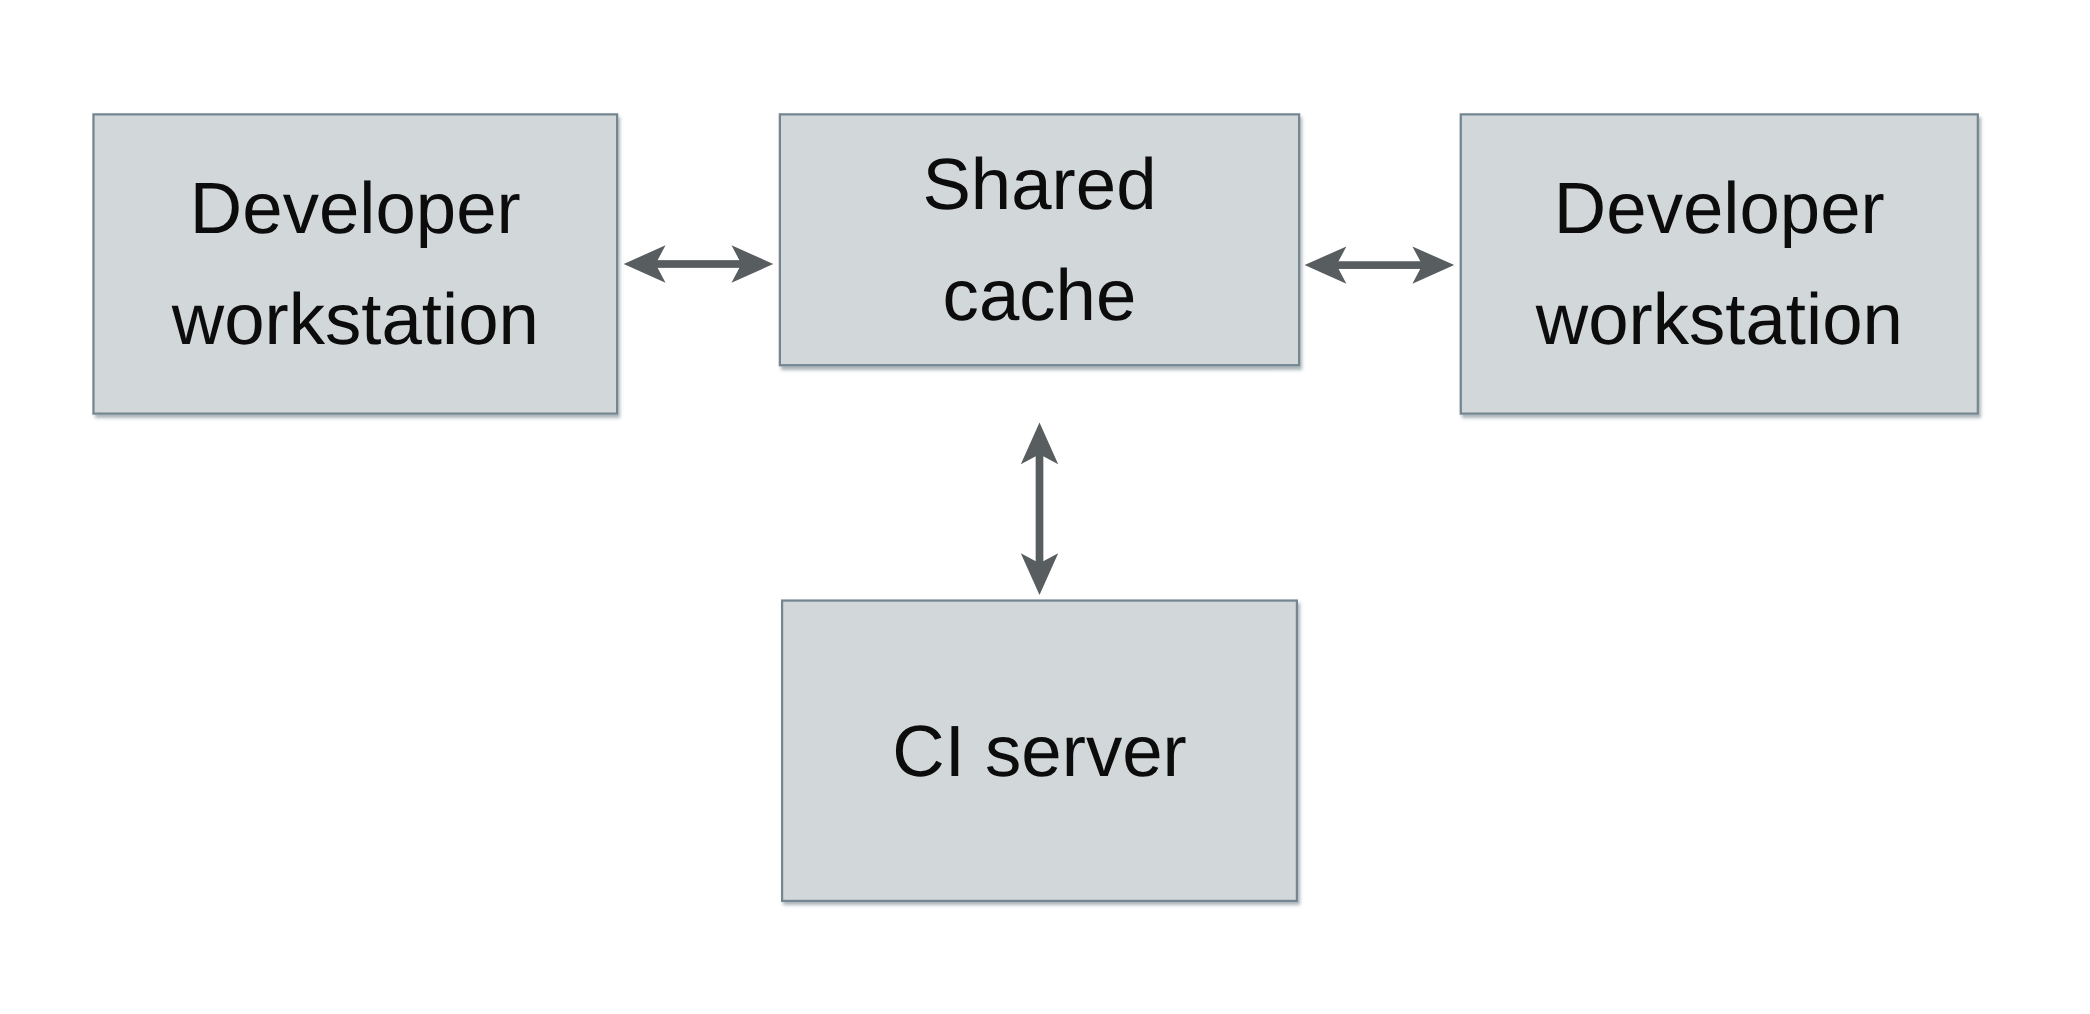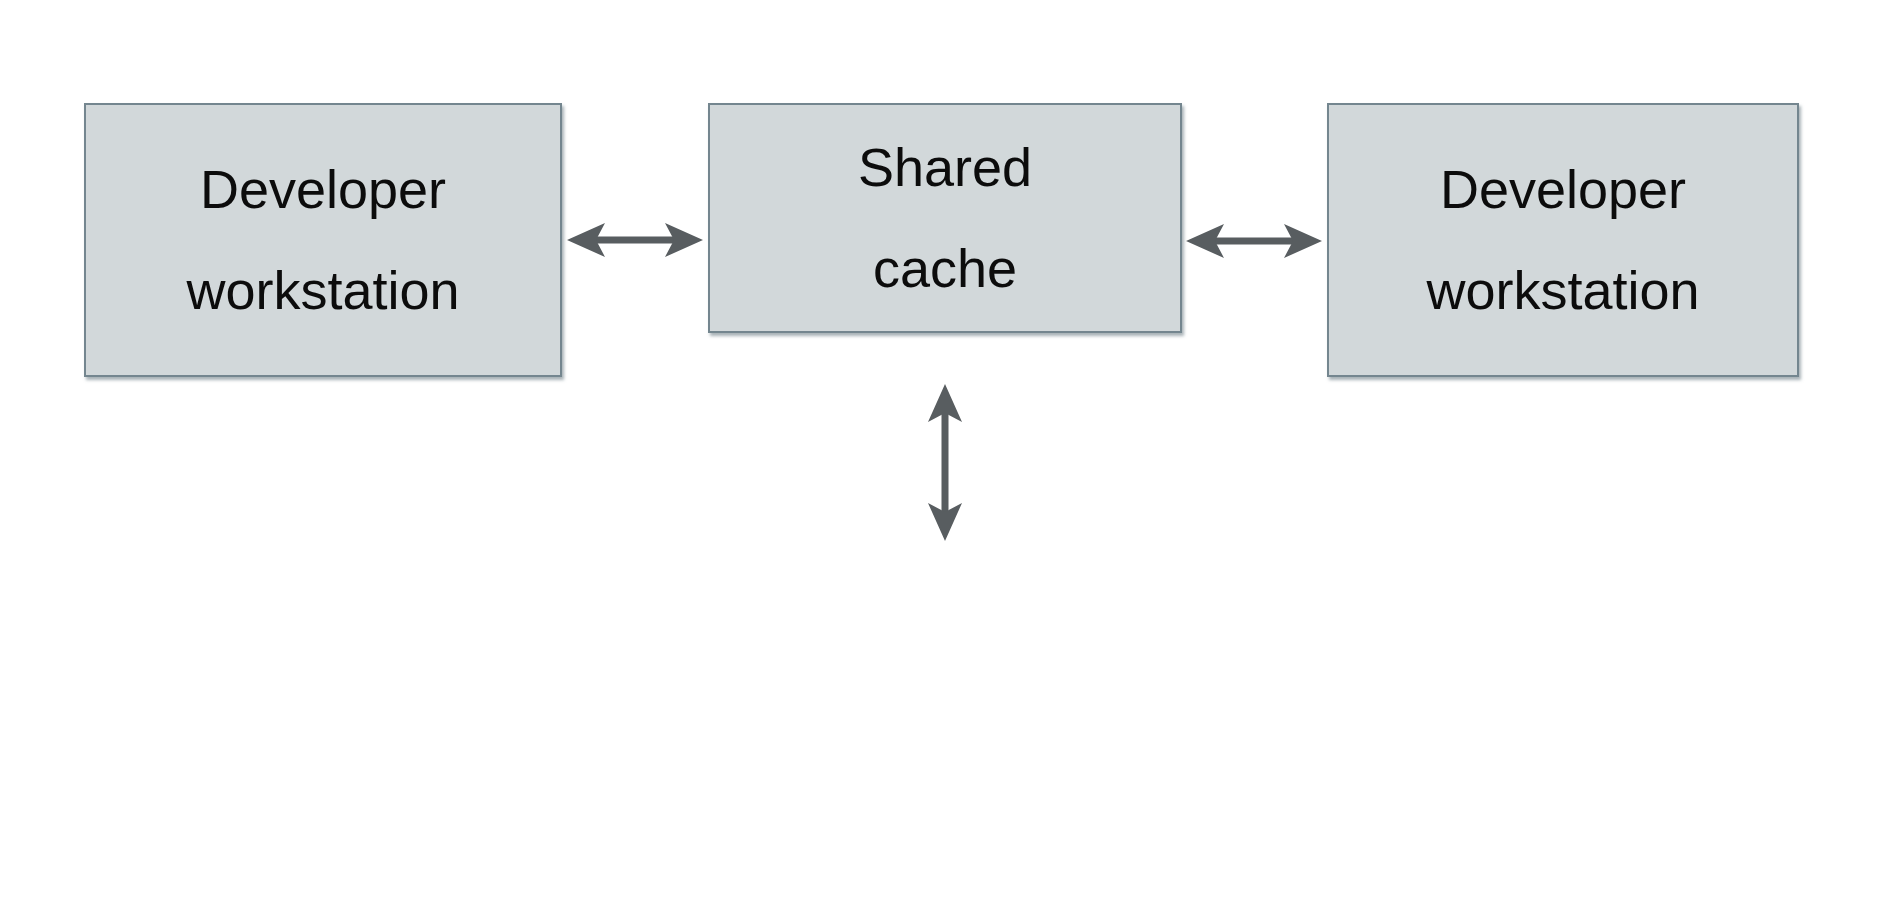--- a/index.html
+++ b/index.html
@@ -25,21 +25,21 @@
     box-sizing: border-box;
     background: #d2d8da;
     border: 2px solid #74868f;
     box-shadow: 2px 3px 3px rgba(96, 114, 124, 0.55);
     display: flex;
     align-items: center;
     justify-content: center;
     text-align: center;
   }
   .node-label {
-    font-size: 54px;
+    font-size: 66px;
     line-height: 101px;
     color: #0c0c0c;
     white-space: pre-line;
     letter-spacing: 0px;
   }
   #node-dev-left  { left: 84px;   top: 103px; width: 478px; height: 274px; }
   #node-cache     { left: 708px;  top: 103px; width: 474px; height: 230px; }
   #node-dev-right { left: 1327px; top: 103px; width: 472px; height: 274px; }
   #node-ci        { left: 710px;  top: 545px; width: 470px; height: 275px; }
   svg.arrows {
@@ -61,20 +61,23 @@
   <div class="node" id="node-cache">
     <div class="node-label">Shared
 cache</div>
   </div>
 
   <div class="node" id="node-dev-right">
     <div class="node-label">Developer
 workstation</div>
   </div>
 
+  <div class="node" id="node-ci">
+    <div class="node-label">CI server</div>
+  </div>
 
   <svg class="arrows" width="1900" height="922" viewBox="0 0 1900 922">
 
     <g fill="#585d60" stroke="none">
       <rect x="594" y="236.5" width="82" height="7"></rect>
       <polygon points="567,240 605,223 596,240 605,257"></polygon>
       <polygon points="703,240 665,223 674,240 665,257"></polygon>
     </g>
 
     <g fill="#585d60" stroke="none">

